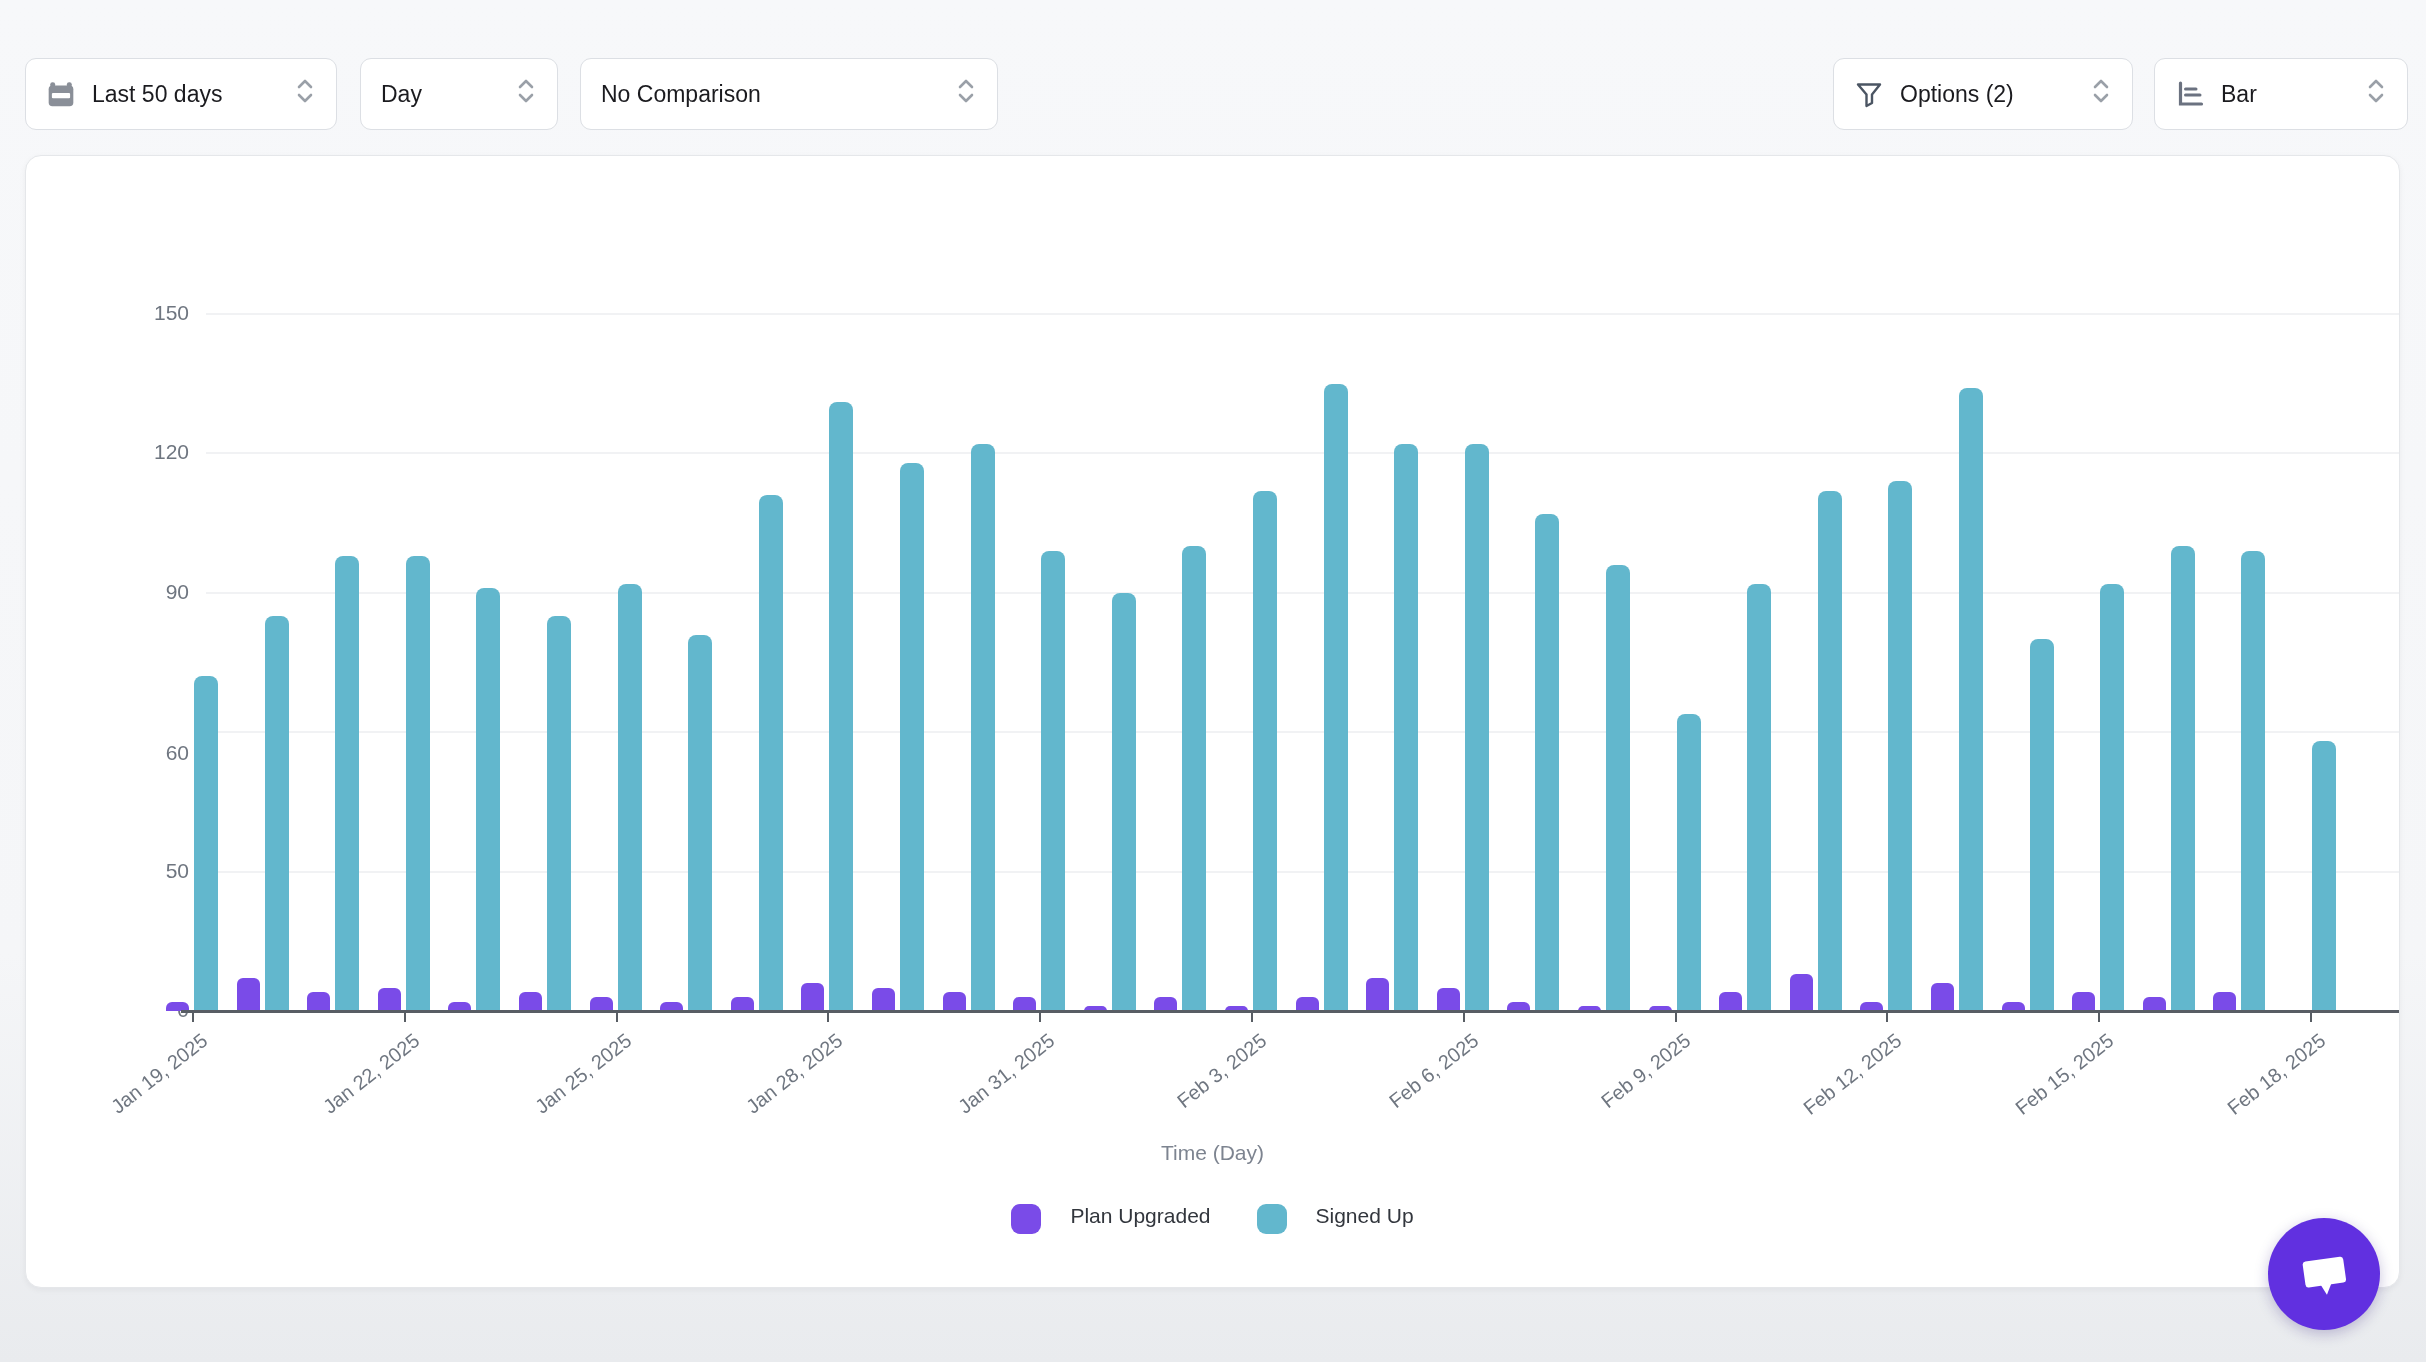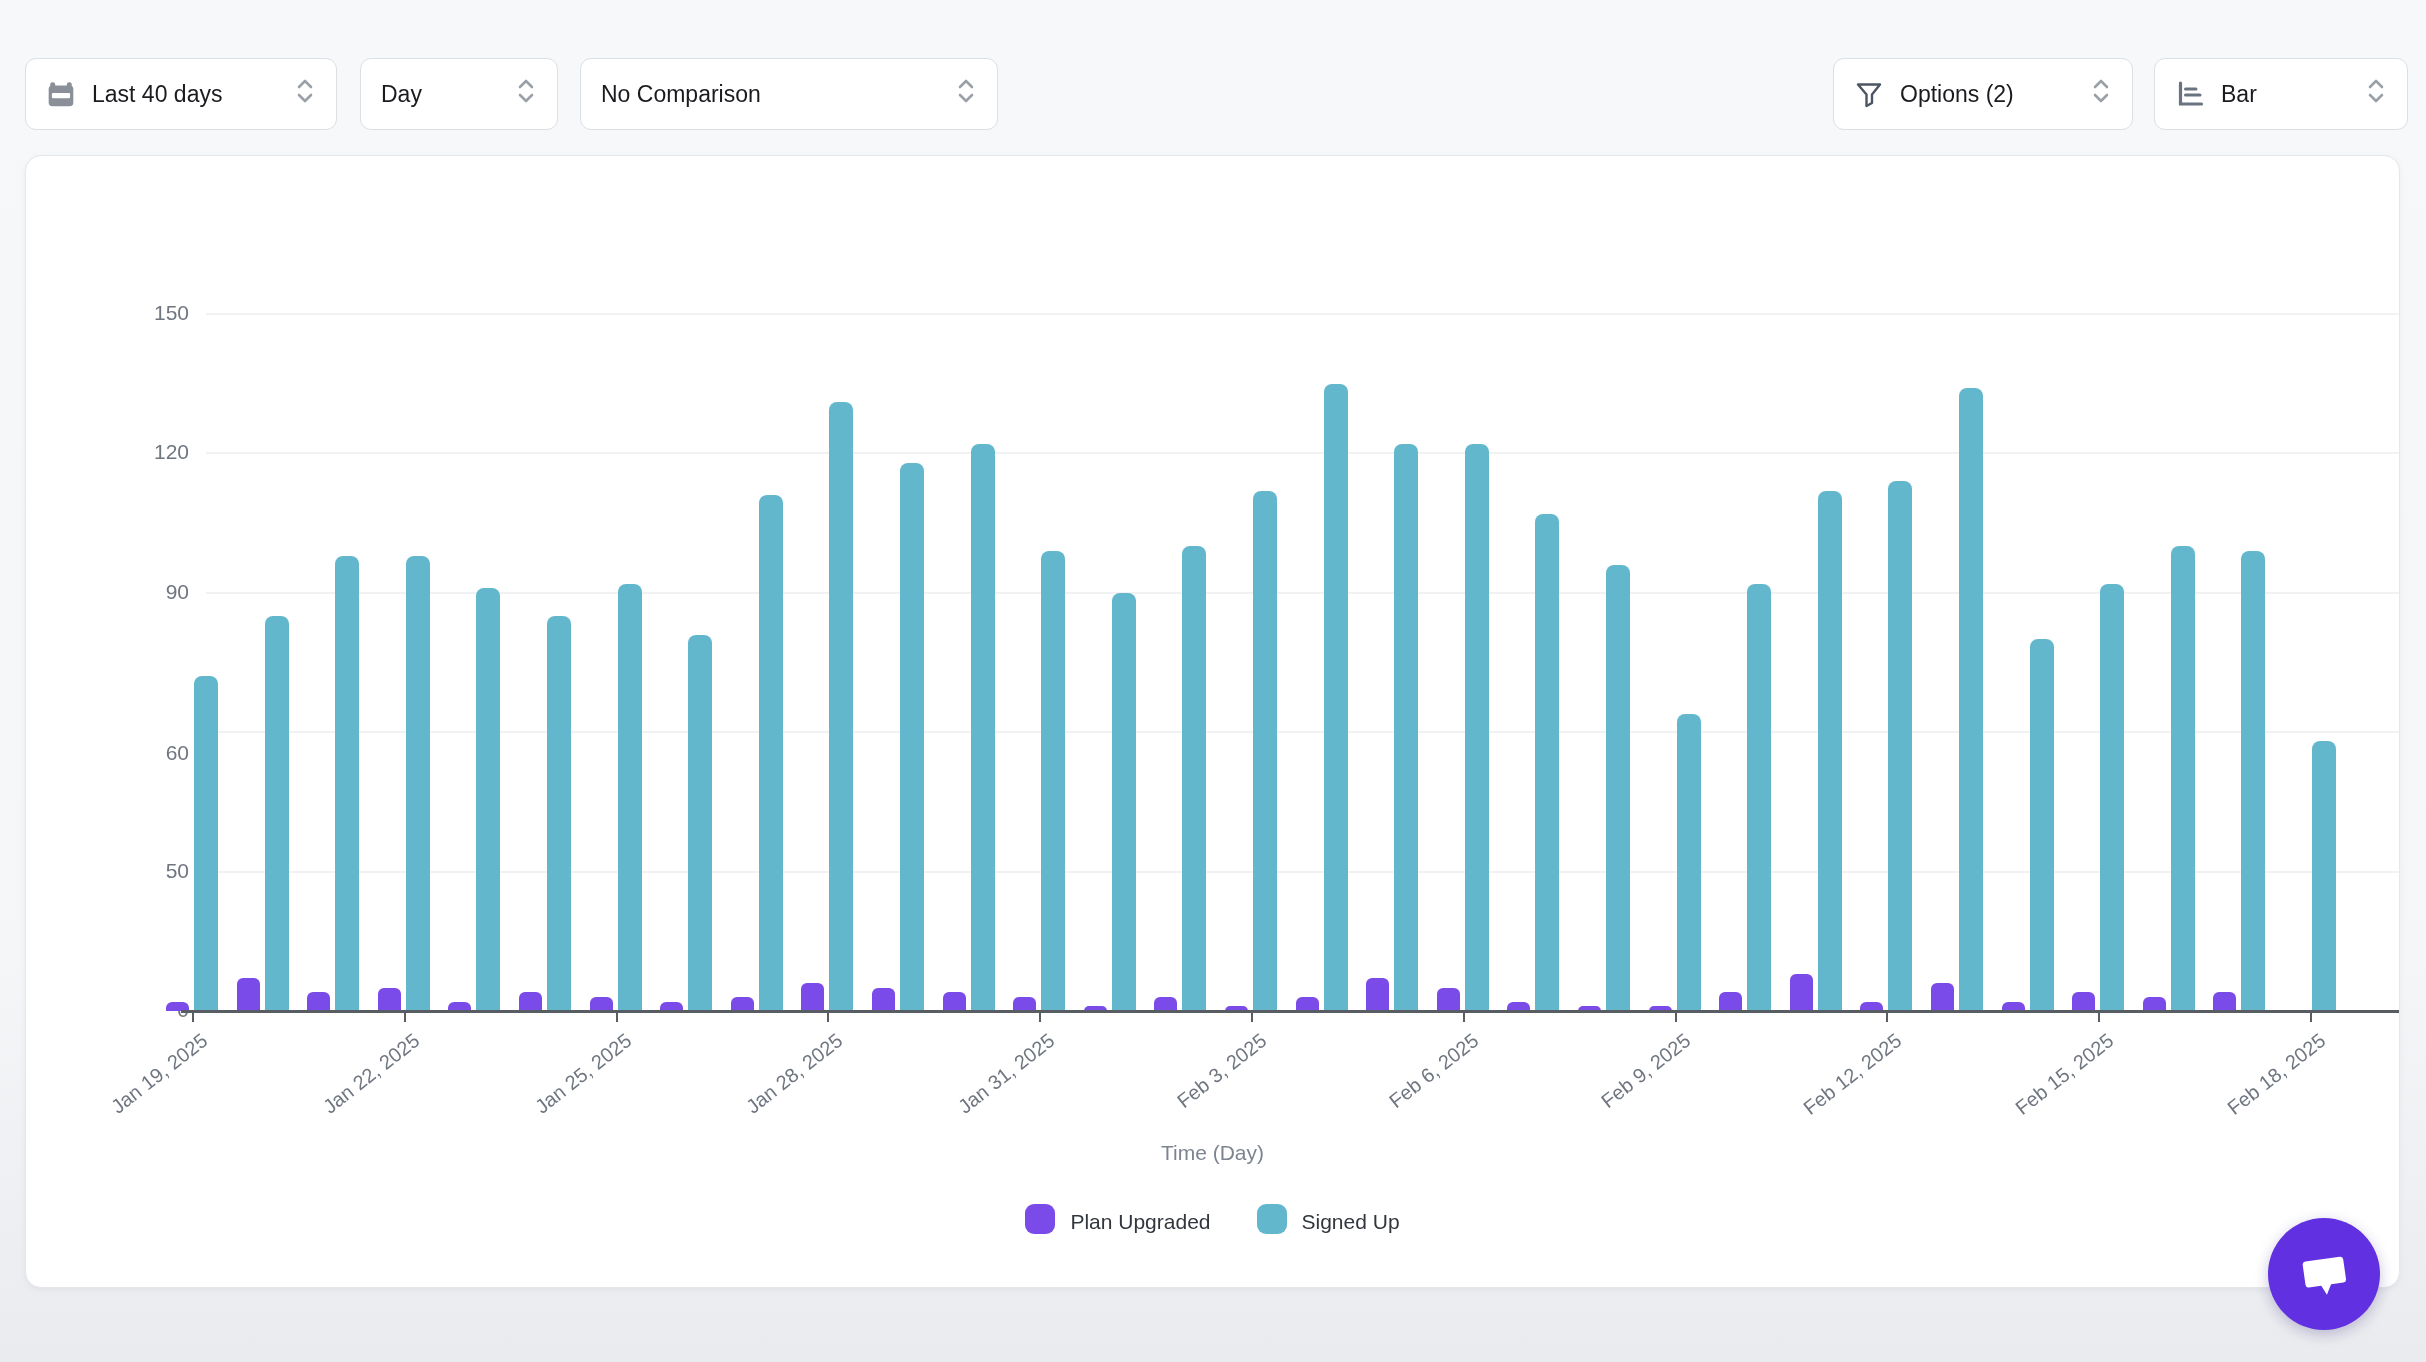--- a/index.html
+++ b/index.html
@@ -73,21 +73,21 @@
     position: absolute; left: 0; width: 100%;
     top: 985px; text-align: center;
     font-size: 21px; color: #7d8490;
   }
   .legend {
     position: absolute; left: 0; width: 100%;
     top: 1048px;
     display: flex; justify-content: center; align-items: center;
     gap: 46px;
   }
-  .legend .item { display: flex; align-items: flex-end; gap: 15px; }
+  .legend .item { display: flex; align-items: flex-start; gap: 29px; }
   .legend .swatch { width: 30px; height: 30px; border-radius: 9px; }
   .legend .lab { font-size: 21px; color: #32363d; }
 
   
   .chat {
     position: absolute;
     left: 2268px; top: 1218px;
     width: 112px; height: 112px;
     border-radius: 50%;
     background: #6130e0;
@@ -101,21 +101,21 @@
 
 <div class="btn" style="left:25px; width:312px;">
   <span style="display:flex;">
     <svg width="30" height="30" viewBox="0 0 28 28">
       <rect x="4" y="3" width="4.5" height="7" rx="2" fill="#8a8f98"></rect>
       <rect x="19.5" y="3" width="4.5" height="7" rx="2" fill="#8a8f98"></rect>
       <rect x="2.5" y="6" width="23" height="19.5" rx="3.5" fill="#8a8f98"></rect>
       <rect x="5.5" y="13" width="17" height="5" rx="1" fill="#ffffff"></rect>
     </svg>
   </span>
-  <span>Last 40 days</span>
+  <span>Last 50 days</span>
   <span class="grow"></span>
   <span class="chev">
     <svg width="22" height="30" viewBox="0 0 22 30" fill="none" stroke="#9aa0a8" stroke-width="2.6" stroke-linecap="round" stroke-linejoin="round">
       <path d="M5 11 L11 5 L17 11"></path>
         <path d="M5 19 L11 25 L17 19"></path>
     </svg>
   </span>
 </div>
 
 <div class="btn" style="left:360px; width:198px;">

